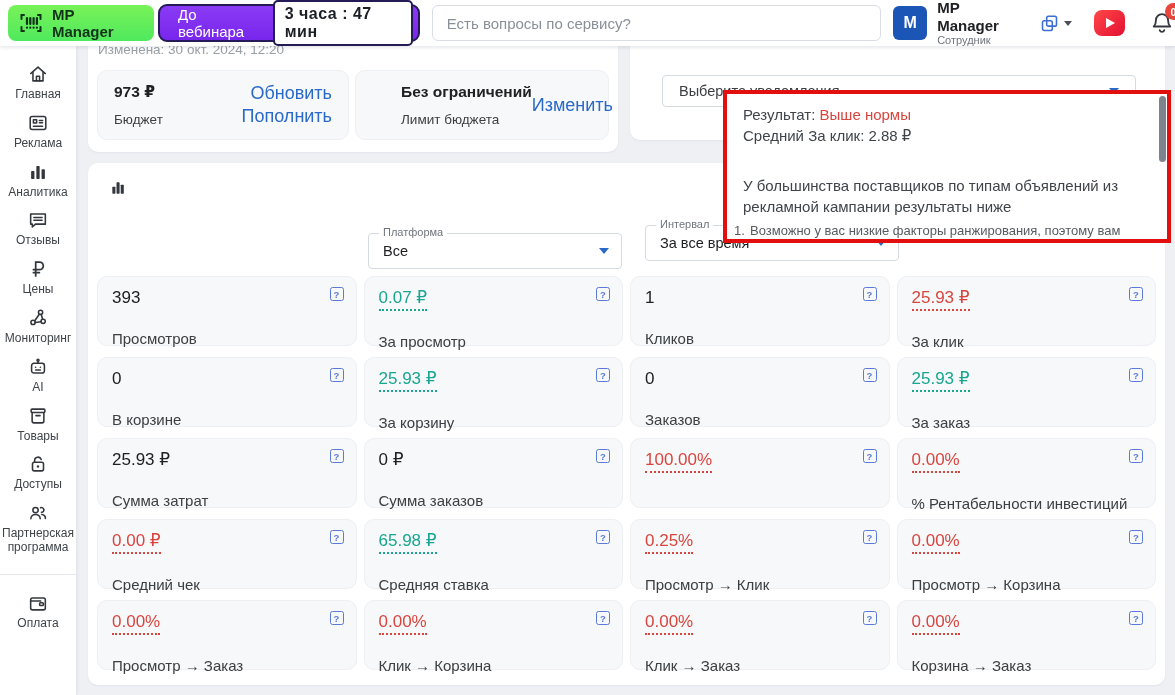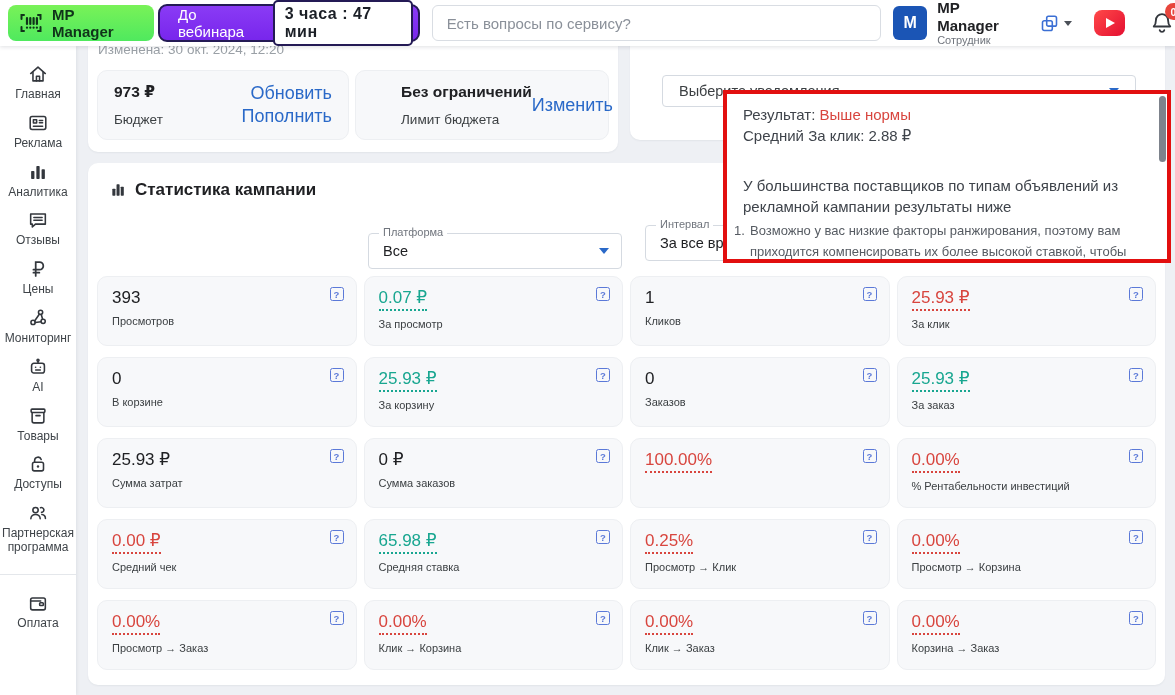--- a/index.html
+++ b/index.html
@@ -101,21 +101,21 @@
     border:1px solid #d5dae1; border-radius:4px; height:32px; display:flex; align-items:center;
     justify-content:space-between; padding:0 16px; cursor:pointer; background:#fff;
   }
   .notif-select-label { font-size:14.5px; color:#3c4043; }
   .chev-blue {
     width:0; height:0; border-left:5px solid transparent; border-right:5px solid transparent;
     border-top:6px solid var(--color-blue,#2a69c8);
   }
   
   .tooltip {
-    position:absolute; left:647px; top:44px; right:4px; height:173px; z-index:30;
+    position:absolute; left:647px; top:44px; right:4px; height:153px; z-index:30;
     background:#fff; border:4px solid var(--color-alert,#e20f0f);
     padding:10px 22px 10px 16px; overflow:hidden;
   }
   .tt-line { font-size:15px; color:#3f444b; line-height:1.42; }
   .tt-red { color:var(--color-red,#d8453e); }
   .tt-para { font-size:15px; color:#3f444b; line-height:1.45; margin-top:28px; }
   .tt-list { display:flex; margin-top:3px; margin-left:-9px; }
   .tt-num { font-size:13px; color:#565b62; width:16px; flex:none; line-height:1.6; }
   .tt-list-text { font-size:13px; color:#565b62; line-height:1.6; }
   .tt-link { color:#2a69c8; text-decoration:underline; cursor:pointer; }
@@ -140,21 +140,21 @@
     display:grid; grid-template-columns:repeat(4,1fr); column-gap:7px; row-gap:11px;
   }
   .stat-card {
     position:relative; height:70px; background:#f7f8fa; border:1px solid #edeff2;
     border-radius:10px; padding:11px 14px;
   }
   .stat-value { font-size:17px; font-weight:normal; display:inline-block; line-height:1.15; }
   .tone-dark { color:#202124; }
   .tone-teal { color:var(--color-teal,#18a690); border-bottom:2px dotted var(--color-teal,#18a690); padding-bottom:1px; cursor:pointer; }
   .tone-red  { color:var(--color-red,#d8453e); border-bottom:2px dotted var(--color-red,#d8453e); padding-bottom:1px; cursor:pointer; }
-  .stat-label { font-size:11px; color:#3c4043; margin-top:7px; white-space:nowrap; }
+  .stat-label { font-size:15px; color:#3c4043; margin-top:22px; white-space:nowrap; }
   .help {
     position:absolute; top:10px; right:12px; width:14px; height:14px;
     border:1.3px solid #5b79d8; border-radius:2.5px; color:#5b79d8;
     font-size:9.5px; font-weight:bold; display:flex; align-items:center; justify-content:center;
     cursor:pointer;
   }
   svg.ic { display:block; }
 </style>
 </head>
 <body>
@@ -369,21 +369,20 @@
 
   <div class="panel panel-stats">
     <div class="stats-title-row">
       <span id="stats-title-icon">
           <svg class="ic" width="16" height="16" viewBox="0 0 24 24" fill="#33373d">
             <rect x="3.5" y="10" width="4.6" height="10.5" rx="1"></rect>
             <rect x="9.8" y="3.5" width="4.6" height="17" rx="1"></rect>
             <rect x="16.1" y="7" width="4.6" height="13.5" rx="1"></rect>
           </svg>
         </span>
-      <span class="stats-title">Статистика кампании</span>
     </div>
     <div class="select-field sel-platform">
       <span class="flabel">Платформа</span>
       <span class="fvalue">
         <span>Все</span>
         <span class="chev-blue"></span>
       </span>
     </div>
     <div class="select-field sel-interval">
       <span class="flabel">Интервал</span>

